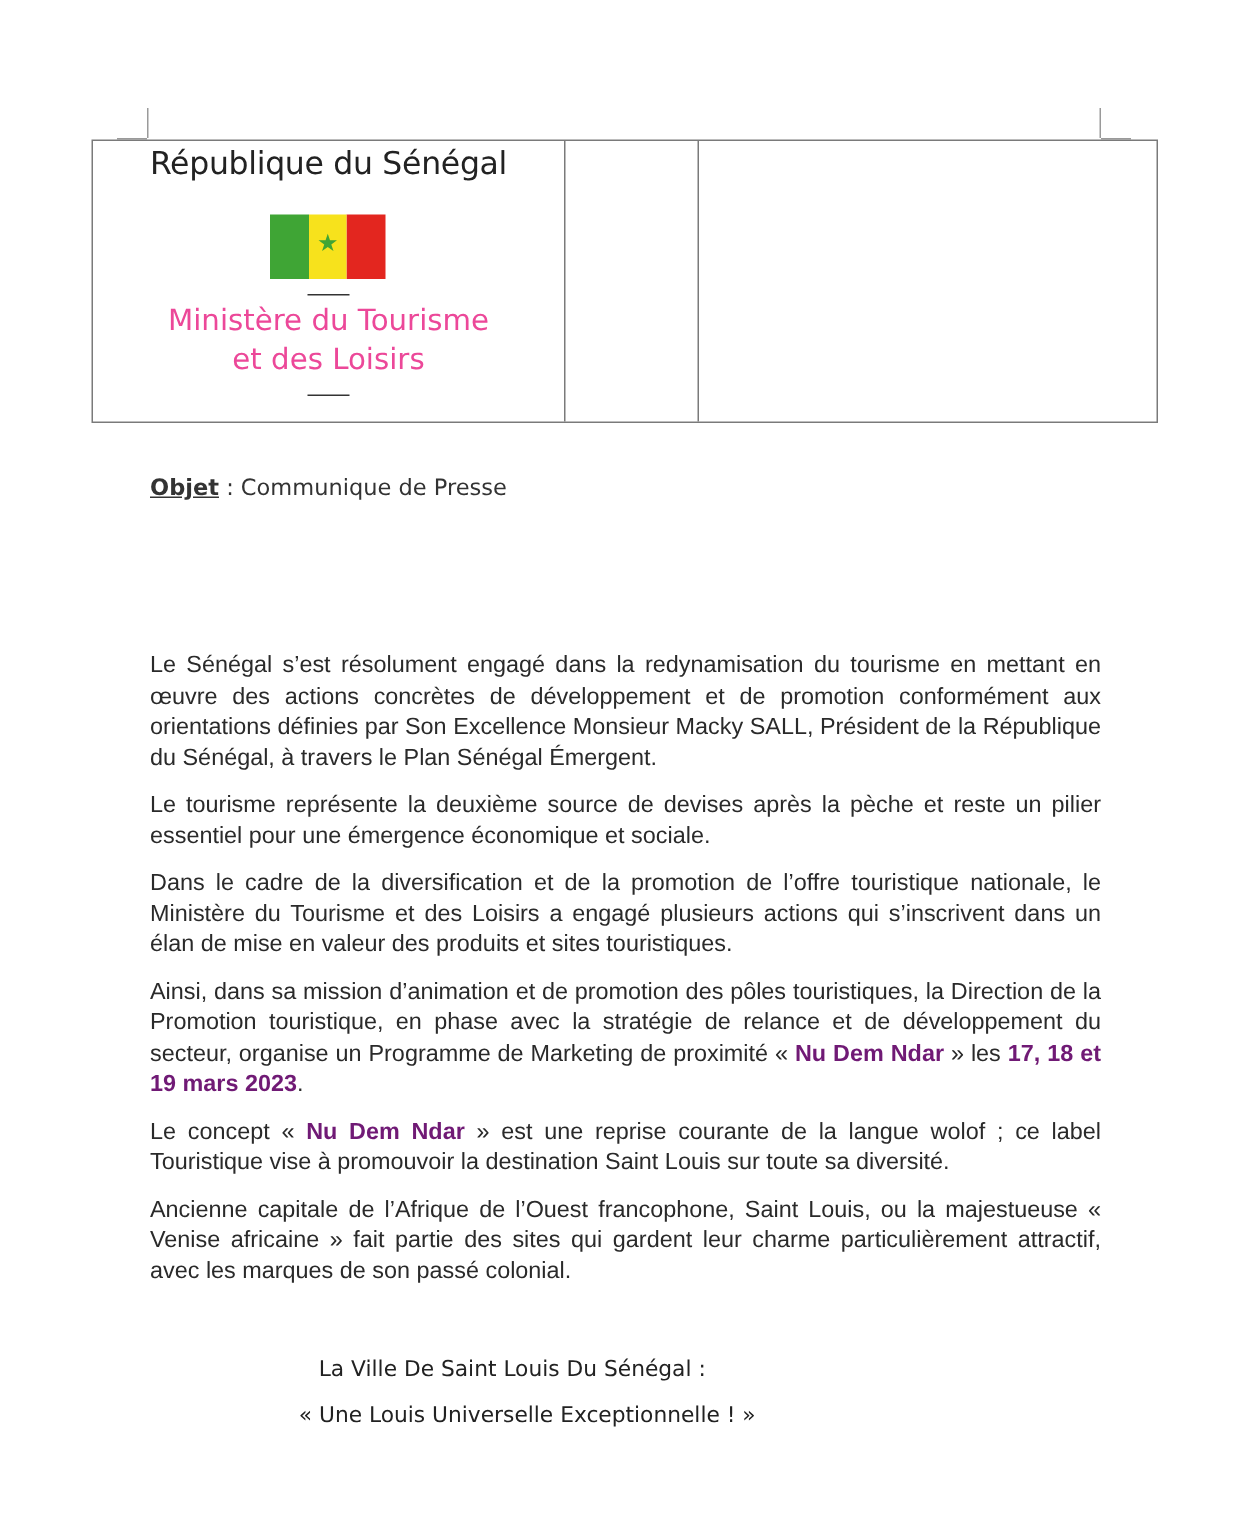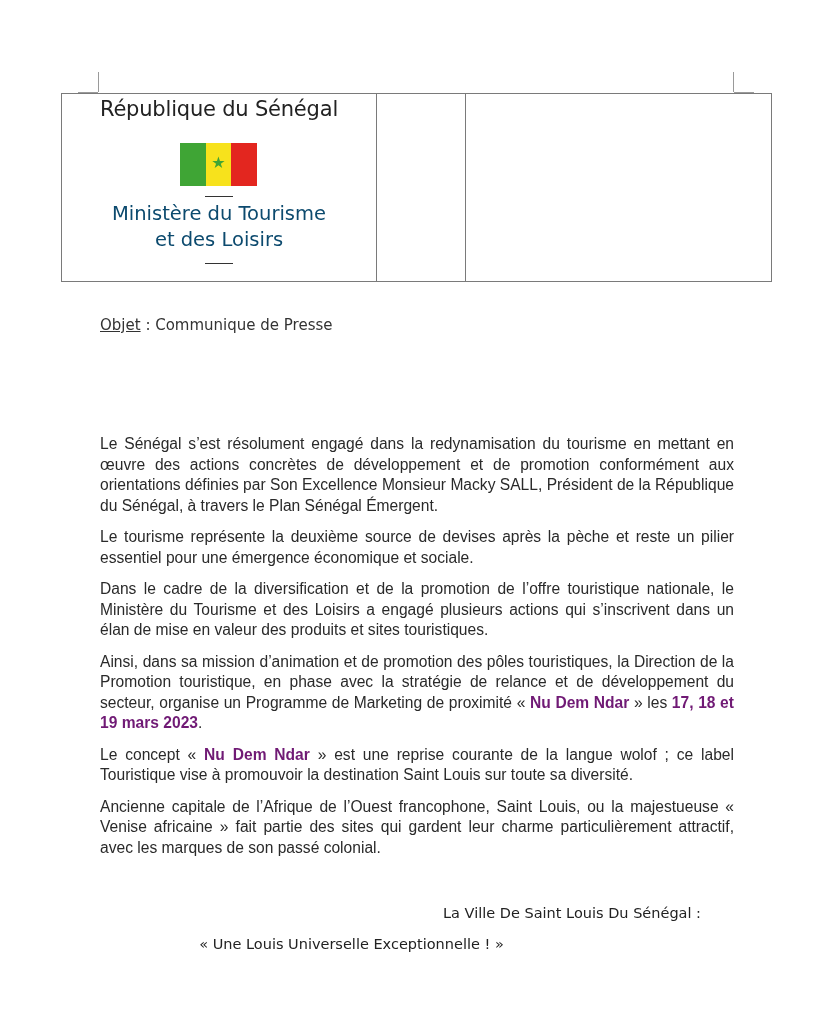--- a/index.html
+++ b/index.html
@@ -41,46 +41,46 @@
     .flag .red { background: #e3261f; }
     .flag .star {
       position: absolute; left: 0; right: 0; top: 10px; text-align: center;
       color: #3fa535; font-size: 16px; line-height: 20px;
     }
     .dash { position: absolute; left: 143px; width: 28px; height: 1px; background: #333; }
     .dash-top { top: 102px; }
     .dash-bottom { top: 169px; }
     .ministry {
       position: absolute; left: 0; right: 0; top: 107px;
-      font-family: "DejaVu Sans", sans-serif; font-size: 19.5px; line-height: 26px; color: #0c4a6e;
+      font-family: "DejaVu Sans", sans-serif; font-size: 19.5px; line-height: 26px; color: #ec4899;
     }
     .date {
       position: absolute; left: 5px; top: 62px;
       font-family: "Liberation Sans", sans-serif; font-size: 15px; color: #222;
     }
 
     .object {
       position: absolute; left: 100px; top: 316px;
       font-family: "DejaVu Sans", sans-serif; font-size: 15px; color: #333;
     }
-    .object .label { font-weight: normal; text-decoration: underline; }
+    .object .label { font-weight: bold; text-decoration: underline; }
 
     .body-text {
       position: absolute; left: 100px; top: 434px; width: 634px;
       font-family: "Liberation Sans", sans-serif; font-size: 15.6px; line-height: 20.5px;
       color: #2a2a2a; text-align: justify;
     }
     .body-text p { margin: 0 0 11px 0; }
     .body-text b { font-weight: bold; color: #701a75; }
 
     .closing {
       position: absolute; left: 0; width: 700px; text-align: center;
       font-family: "DejaVu Sans", sans-serif; font-size: 14.5px; color: #222;
     }
-    .closing-1 { top: 905px; left: 18px; width: 683px; text-align: right; }
+    .closing-1 { top: 905px; left: 0; width: 683px; }
     .closing-2 { top: 936px; left: 10px; width: 683px; }
   </style>
 </head>
 <body>
 
 <div class="corner corner-l-v"></div>
 <div class="corner corner-l-h"></div>
 <div class="corner corner-r-v"></div>
 <div class="corner corner-r-h"></div>
 

